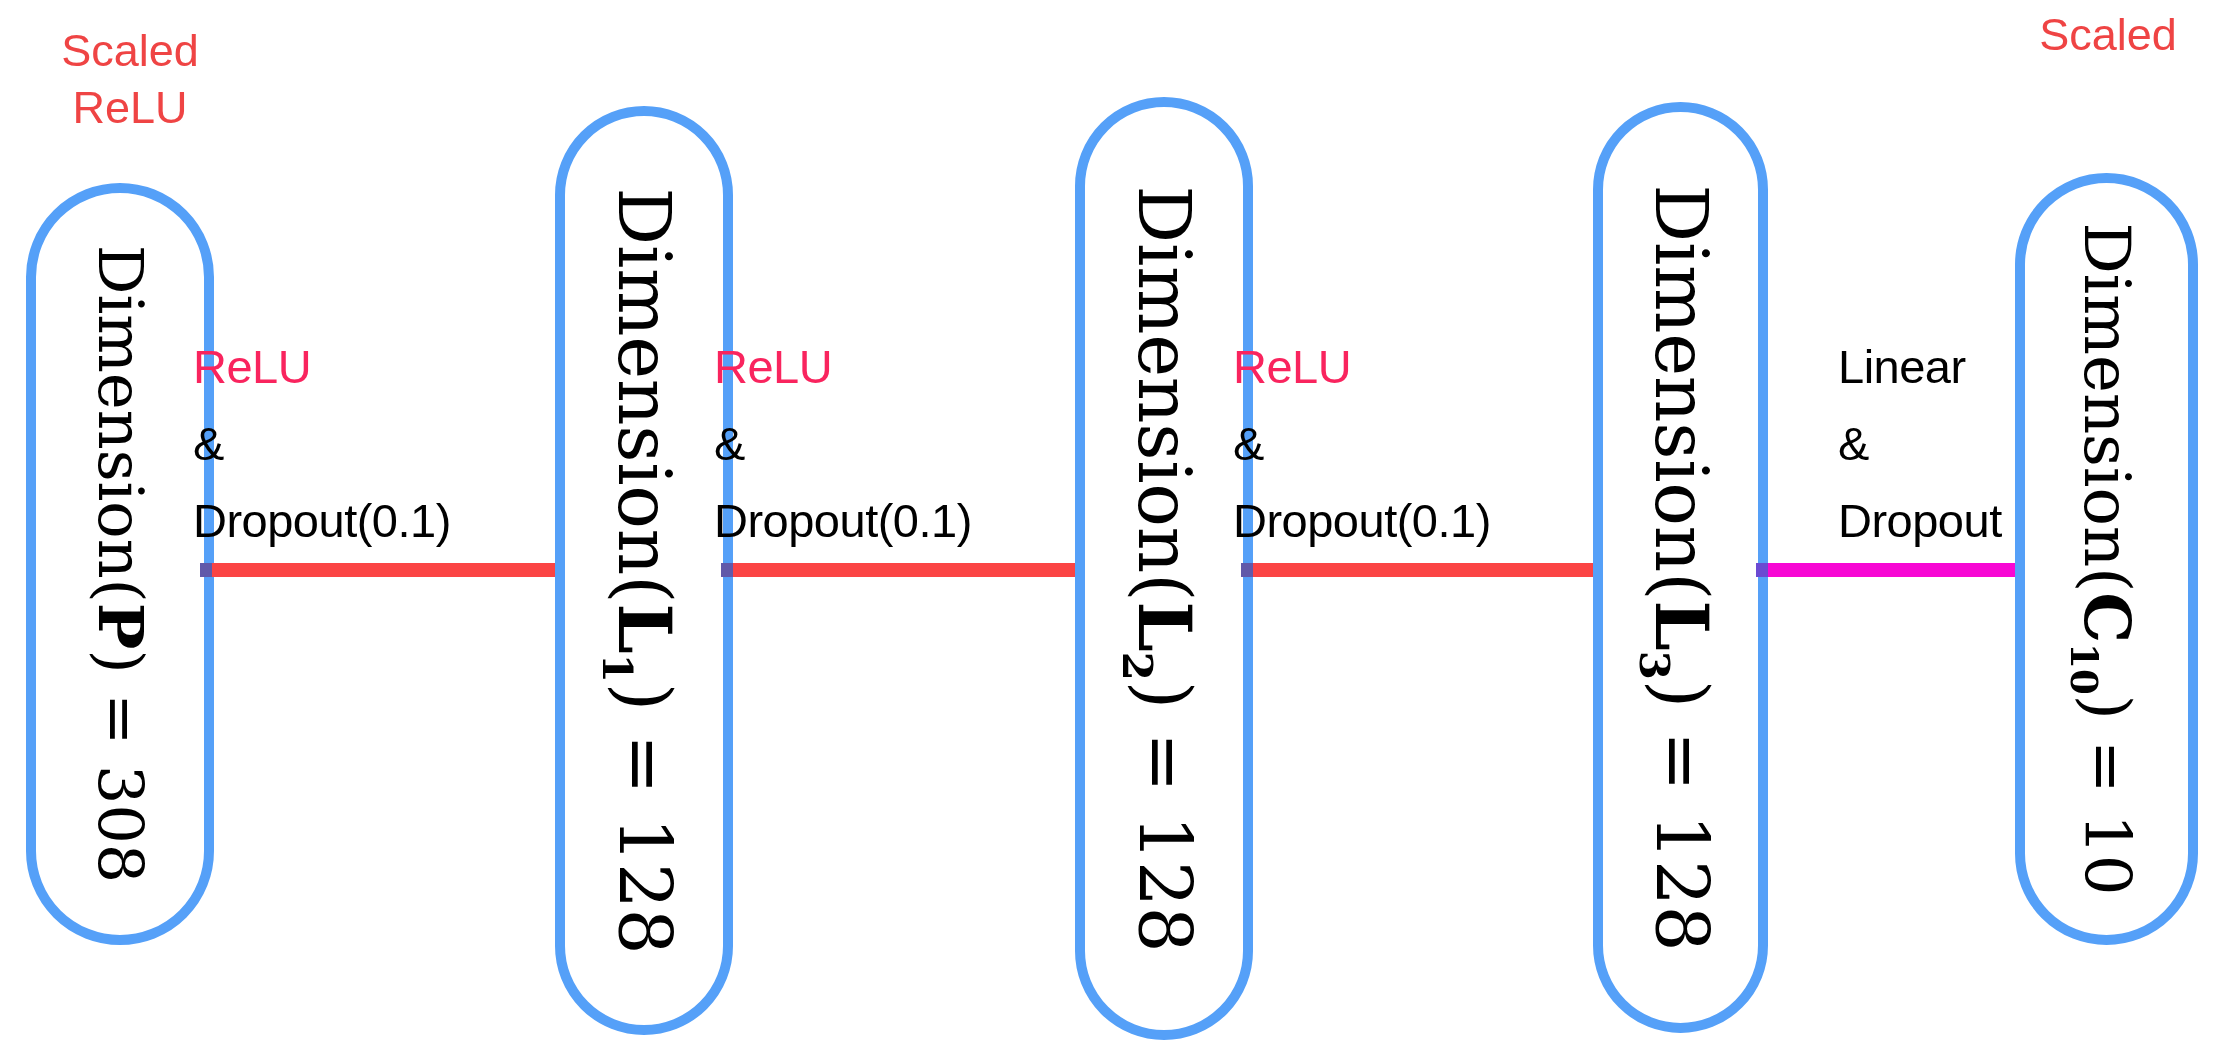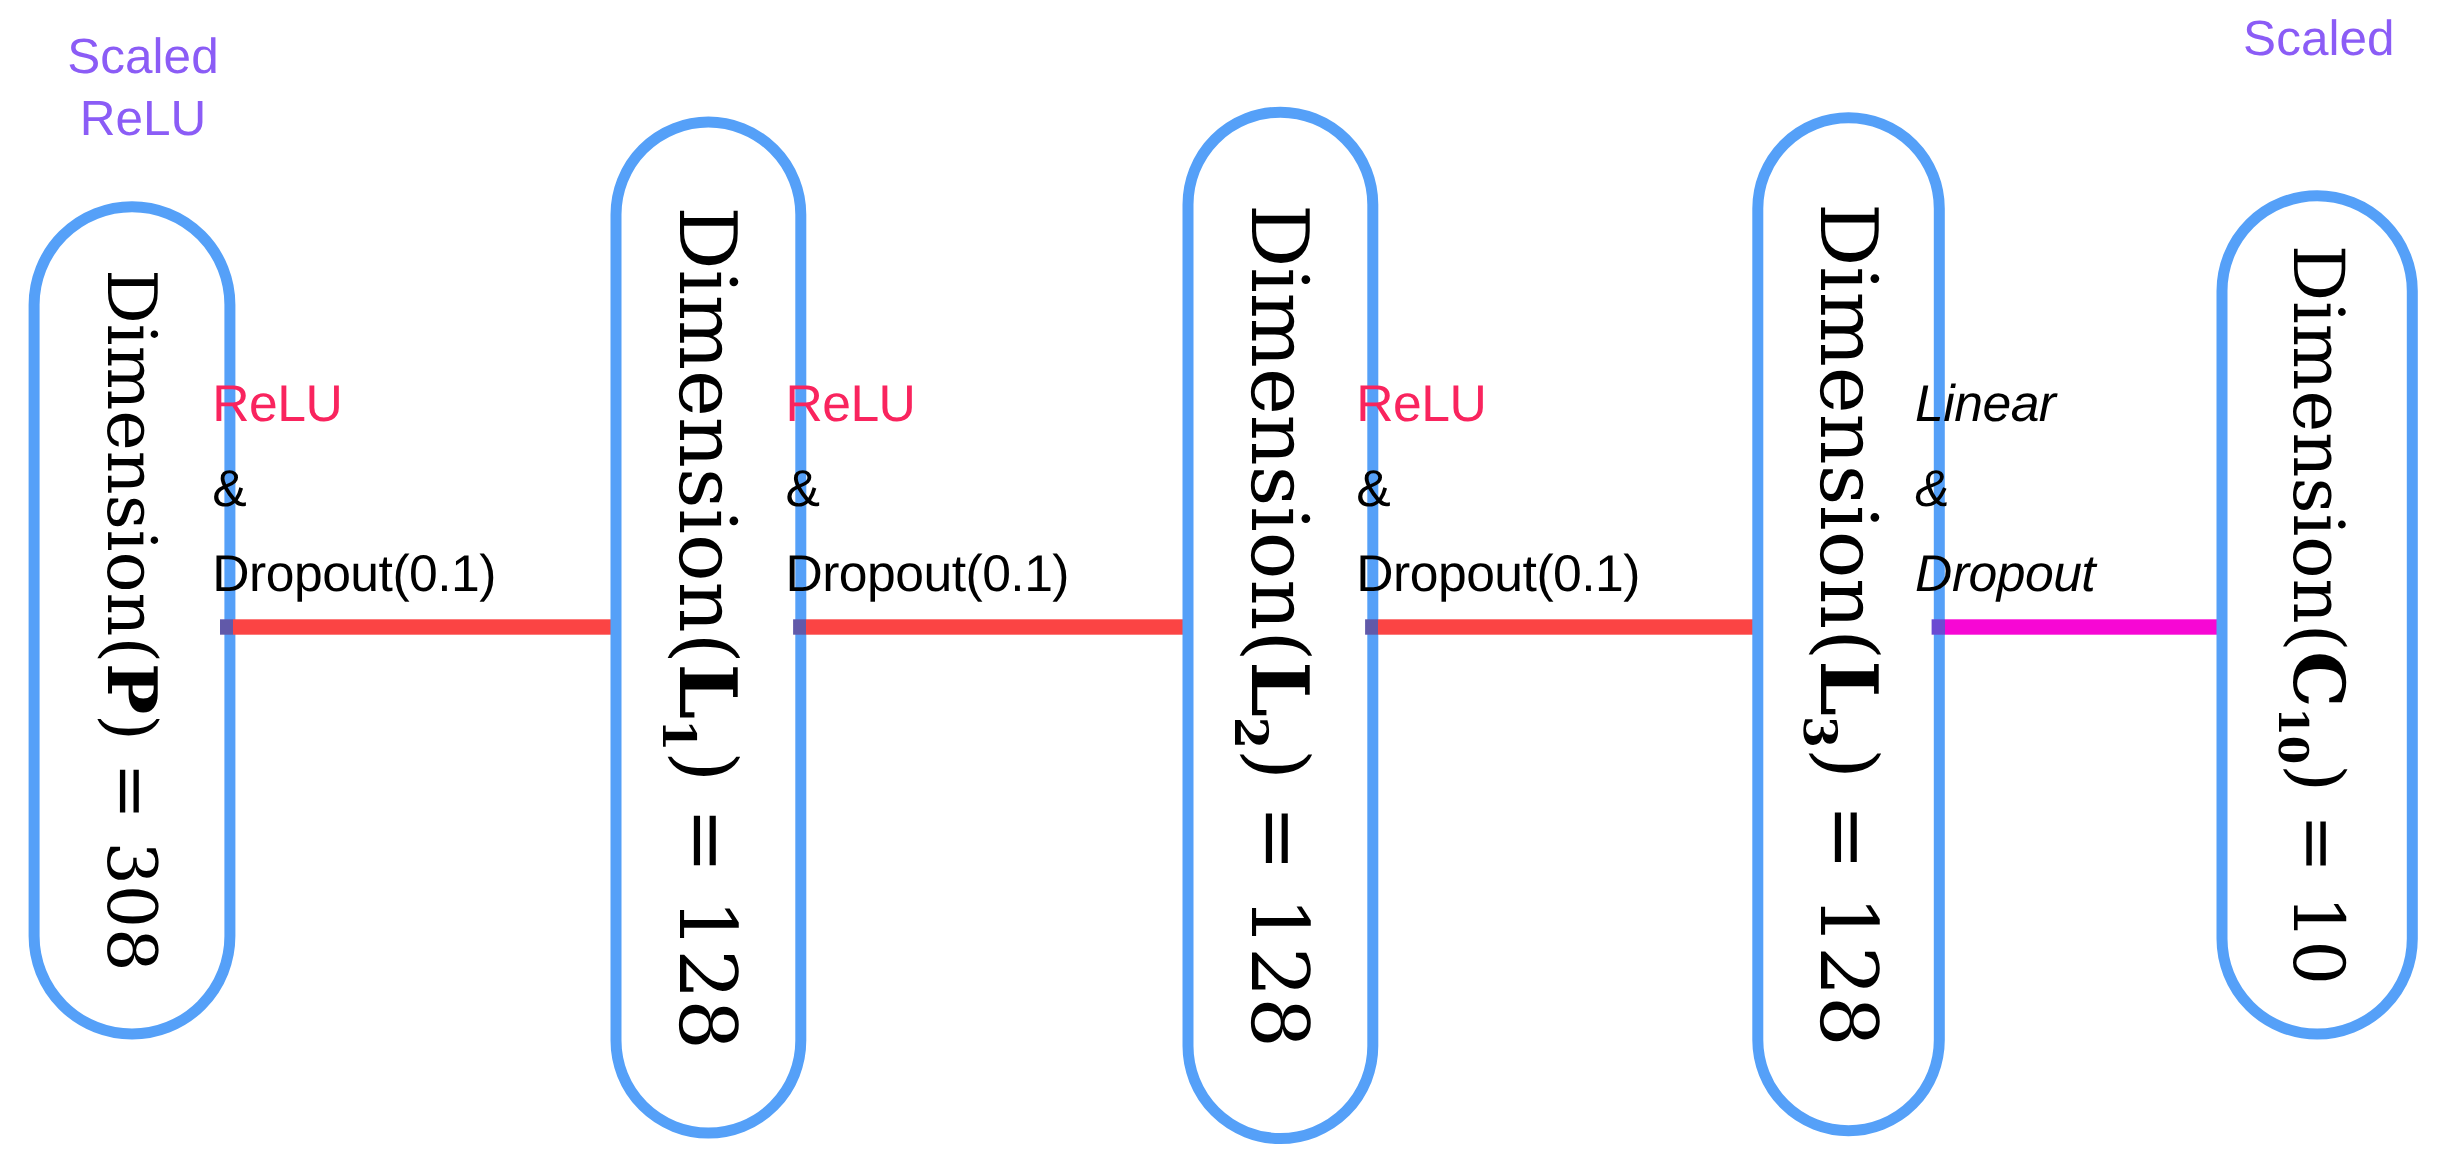--- a/index.html
+++ b/index.html
@@ -1,21 +1,21 @@
 <!DOCTYPE html>
 <html><head>
 <meta charset="utf-8">
 <style>
   html,body{margin:0;padding:0;background:#ffffff;}
   .canvas{
     position:relative;width:2220px;height:1062px;background:#ffffff;
     overflow:hidden;font-family:"Liberation Sans",sans-serif;color:#000;
   }
   
-  .io-label{position:absolute;text-align:center;font-size:45px;line-height:57px;color:#8b5cf6;}
+  .io-label{position:absolute;text-align:center;font-size:45px;line-height:57px;color:#ef4444;}
   .input-label{left:20px;top:22px;width:220px;}
   .output-label{left:1998px;top:10px;width:220px;line-height:50px;}
 
   
   .capsule{
     position:absolute;background:#fff;border:10px solid #55a0f8;
     border-radius:120px;box-sizing:border-box;
   }
   .c1{left:26px;top:183px;width:188px;height:762px;}
   .c2{left:555px;top:106px;width:178px;height:929px;}
@@ -32,21 +32,21 @@
   .c2 .cap-text,.c3 .cap-text,.c4 .cap-text{font-size:72px;}
   .c5 .cap-text{font-size:64px;}
   .sym{font-weight:bold;}
   .cap-text sub{font-size:0.58em;line-height:0;}
 
   
   .conn-label{position:absolute;text-align:left;font-size:47px;line-height:77px;letter-spacing:-0.5px;color:#000;}
   .cl1{left:193px;top:328px;width:380px;}
   .cl2{left:714px;top:328px;width:380px;}
   .cl3{left:1233px;top:328px;width:380px;}
-  .cl4{left:1741px;top:328px;width:300px;font-style:italic;}
+  .cl4{left:1838px;top:328px;width:300px;}
   .accent{color:#f9245e;}
 
   
   .conn-line{position:absolute;top:563px;height:14px;}
   .ln1{left:200px;width:370px;}
   .ln2{left:721px;width:366px;}
   .ln3{left:1241px;width:366px;}
   .ln4{left:1756px;width:273px;}
   .ln-red{background:linear-gradient(to right,#6159a9 0 12px,#fb4444 12px calc(100% - 12px),#6159a9 calc(100% - 12px) 100%);}
   .ln-mag{background:linear-gradient(to right,#6b4ad2 0 12px,#f707d4 12px calc(100% - 12px),#6b4ad2 calc(100% - 12px) 100%);}

